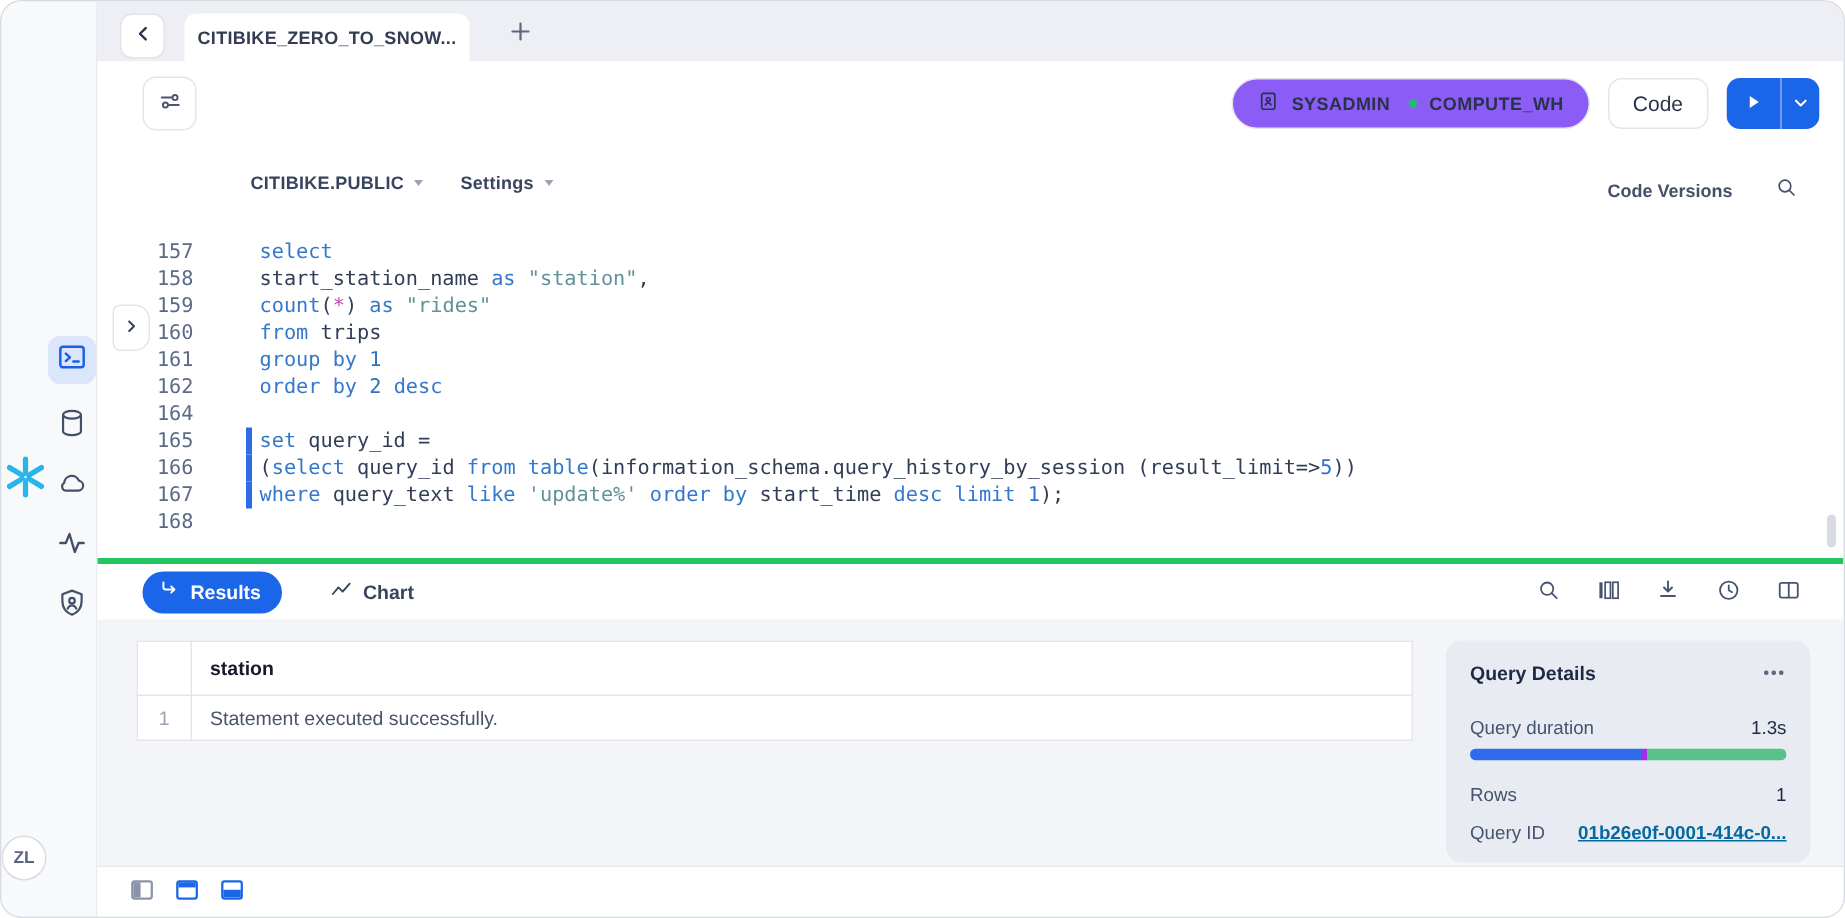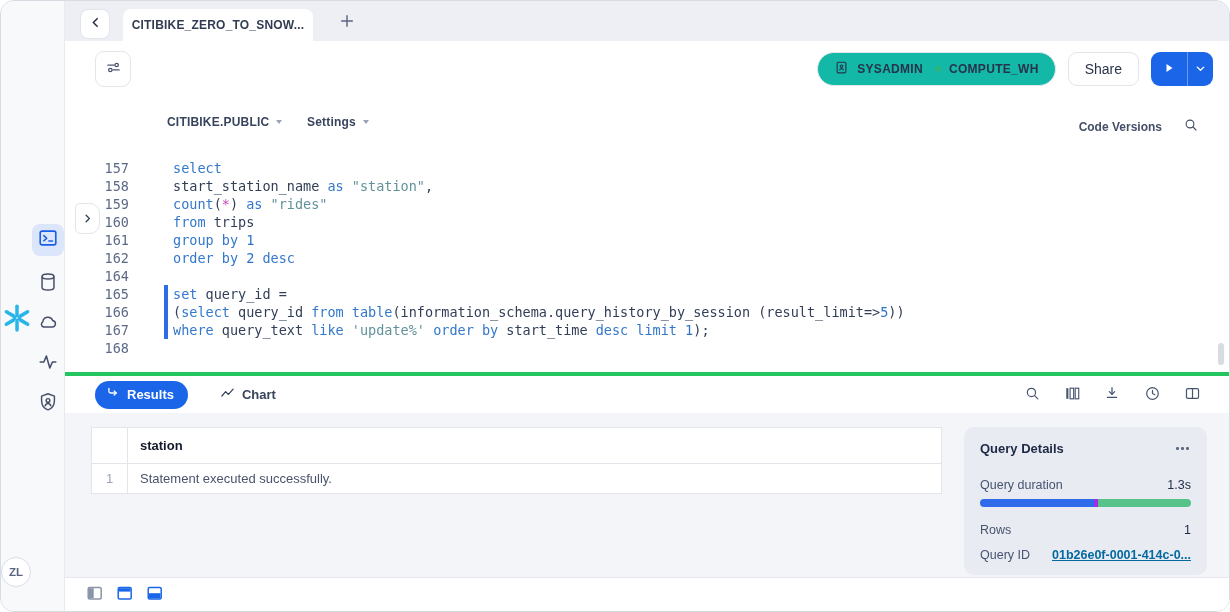--- a/index.html
+++ b/index.html
@@ -23,31 +23,31 @@
   .back-btn { position:absolute; left:16px; top:9px; width:28px; height:28px; background:#fff; border:none; border-radius:7px; box-shadow:0 0 0 1px rgba(30,40,70,.05); display:flex; align-items:center; justify-content:center; cursor:pointer; }
   .tab { position:absolute; left:58px; top:8px; width:190px; height:32px; background:#fff; border-radius:8px 8px 0 0; display:flex; align-items:center; justify-content:center; font-size:12px; font-weight:600; color:#323c52; letter-spacing:.2px; cursor:pointer; }
   .newtab { position:absolute; left:272px; top:11px; width:20px; height:20px; border:none; background:transparent; display:flex; align-items:center; justify-content:center; cursor:pointer; padding:0; }
 
   
   .content { position:absolute; left:64px; top:40px; right:0; bottom:0; background:#fff; }
 
   .filters-btn { position:absolute; left:30px; top:10px; width:36px; height:36px; background:#fff; border:1px solid #e2e5ea; border-radius:9px; display:flex; align-items:center; justify-content:center; cursor:pointer; }
 
   .tool-right { position:absolute; right:16px; top:11px; display:flex; align-items:center; gap:12px; }
-  .ctx-pill { height:34px; border:1px solid #e2e5ea; border-radius:17px; background:#14b8a6; display:flex; align-items:center; gap:8px; padding:0 16px; cursor:pointer; font-size:12px; font-weight:700; color:#27324b; letter-spacing:.3px; }
+  .ctx-pill { height:34px; border:1px solid #e2e5ea; border-radius:17px; background:#8b5cf6; display:flex; align-items:center; gap:8px; padding:0 16px; cursor:pointer; font-size:12px; font-weight:700; color:#27324b; letter-spacing:.3px; }
   .dot { width:6px; height:6px; border-radius:50%; background:#2db47d; margin-left:4px; }
   .share-btn { height:34px; border:1px solid #e2e5ea; border-radius:9px; background:#fff; padding:0 16px; font-size:14px; font-weight:500; color:#2a3349; font-family:"Liberation Sans",sans-serif; cursor:pointer; }
   .run-split { height:34px; display:flex; border-radius:9px; overflow:hidden; }
   .run-btn { width:36px; border:none; background:#1b66e8; display:flex; align-items:center; justify-content:center; cursor:pointer; }
   .run-more { width:26px; border:none; border-left:1px solid rgba(255,255,255,.35); background:#1b66e8; display:flex; align-items:center; justify-content:center; cursor:pointer; }
 
   .ctx-row { position:absolute; left:0; right:0; top:74px; height:24px; }
   .crumb { position:absolute; display:flex; align-items:center; gap:7px; font-size:12px; font-weight:700; color:#39455e; letter-spacing:.2px; cursor:pointer; }
   .caret { width:0; height:0; border-left:3.5px solid transparent; border-right:3.5px solid transparent; border-top:4.5px solid #9aa2b5; }
-  .ctx-right { position:absolute; right:30px; top:0; height:24px; display:flex; align-items:center; gap:21px; }
+  .ctx-right { position:absolute; right:30px; top:0; height:24px; display:flex; align-items:center; gap:28px; }
   .code-versions { font-size:12px; font-weight:700; color:#454f68; cursor:pointer; }
 
   
   .editor { position:absolute; left:0; right:0; top:112px; height:219px; overflow:hidden; font-family:"DejaVu Sans Mono", monospace; font-size:13.5px; }
   .editor-lines { padding-top:6px; }
   .code-line { position:relative; height:18px; line-height:18px; white-space:pre; }
   .code-line .ln { display:inline-block; width:64px; text-align:right; color:#5c6a87; }
   .code-line .code { position:absolute; left:108px; top:0; }
   .code-line.sel::before { content:""; position:absolute; left:99px; top:0; bottom:0; width:3.5px; background:#2e6ce6; }
   .tok-kw { color:#3378cc; }
@@ -191,21 +191,21 @@
           <svg width="15" height="15" viewBox="0 0 24 24" fill="none" stroke="#27324b" stroke-width="1.8" stroke-linejoin="round">
             <rect x="5" y="3.5" width="14" height="17" rx="2"></rect>
             <circle cx="12" cy="10" r="2"></circle>
             <path d="M8.8 16.5 c.7-1.8 1.8-2.7 3.2-2.7 s2.5.9 3.2 2.7"></path>
           </svg>
         </span>
         <span>SYSADMIN</span>
         <span class="dot"></span>
         <span>COMPUTE_WH</span>
       </div>
-      <button class="share-btn">Share</button>
+      <button class="share-btn">Code</button>
       <div class="run-split">
         <button class="run-btn">
           <span>
             <svg width="12" height="12" viewBox="0 0 24 24" fill="#fff">
                 <path d="M7 4 L19 12 L7 20 Z"></path>
               </svg>
           </span>
         </button>
         <button class="run-more">
           <span>

